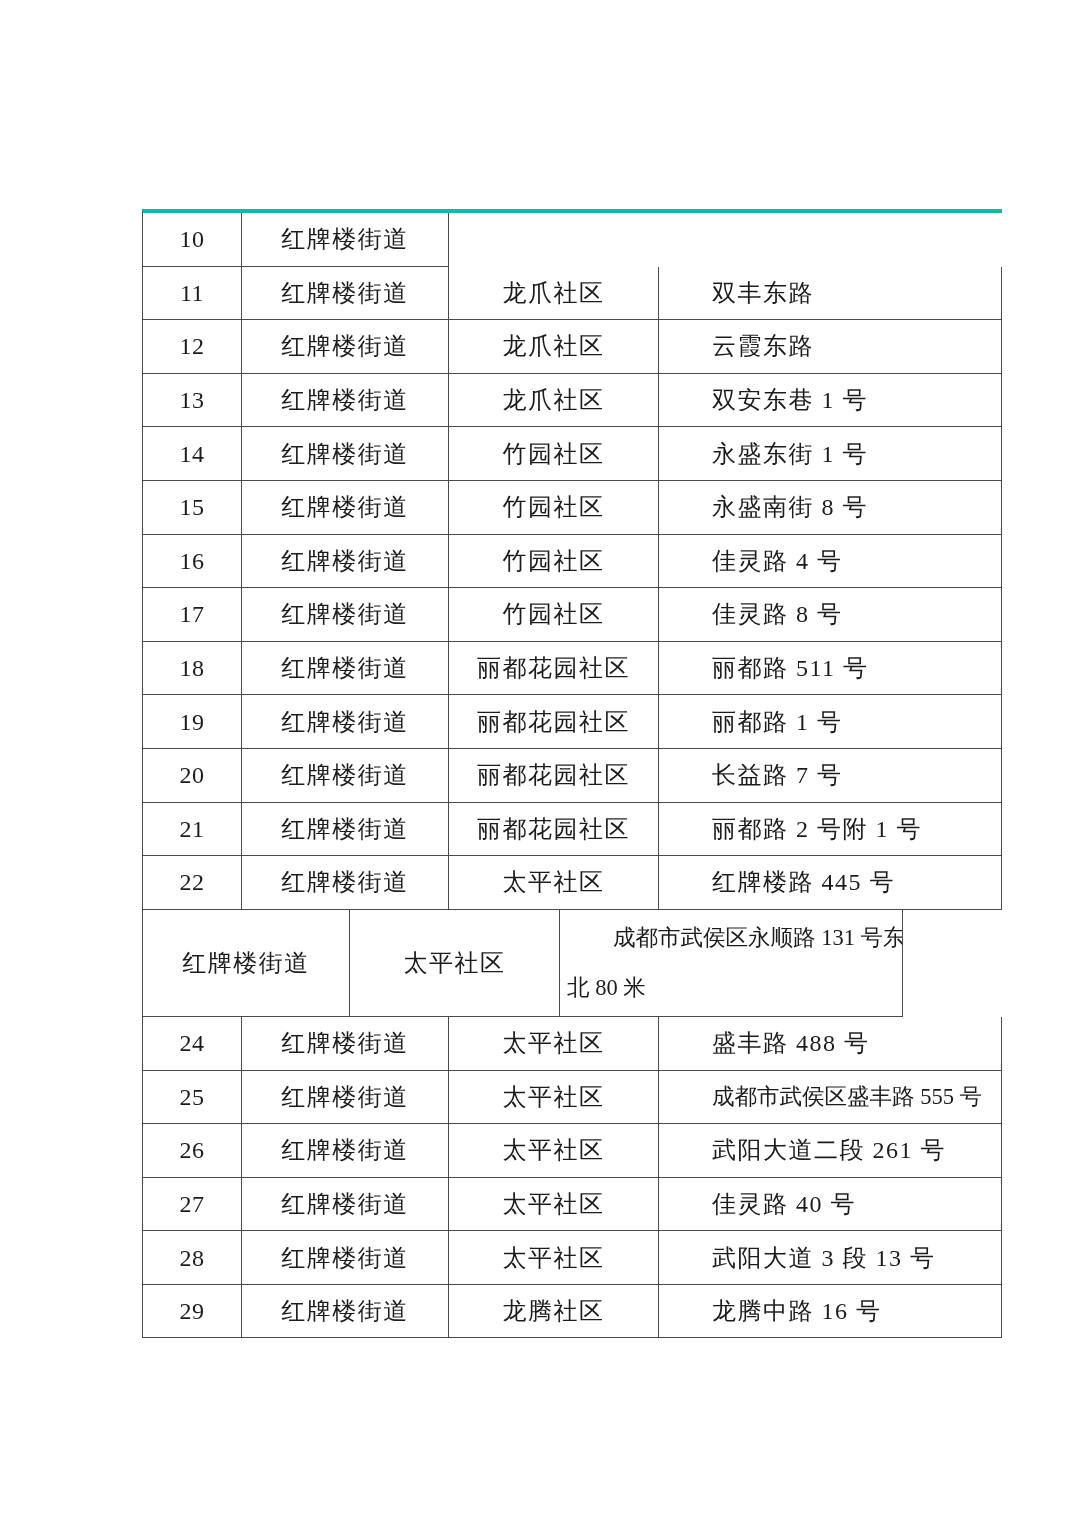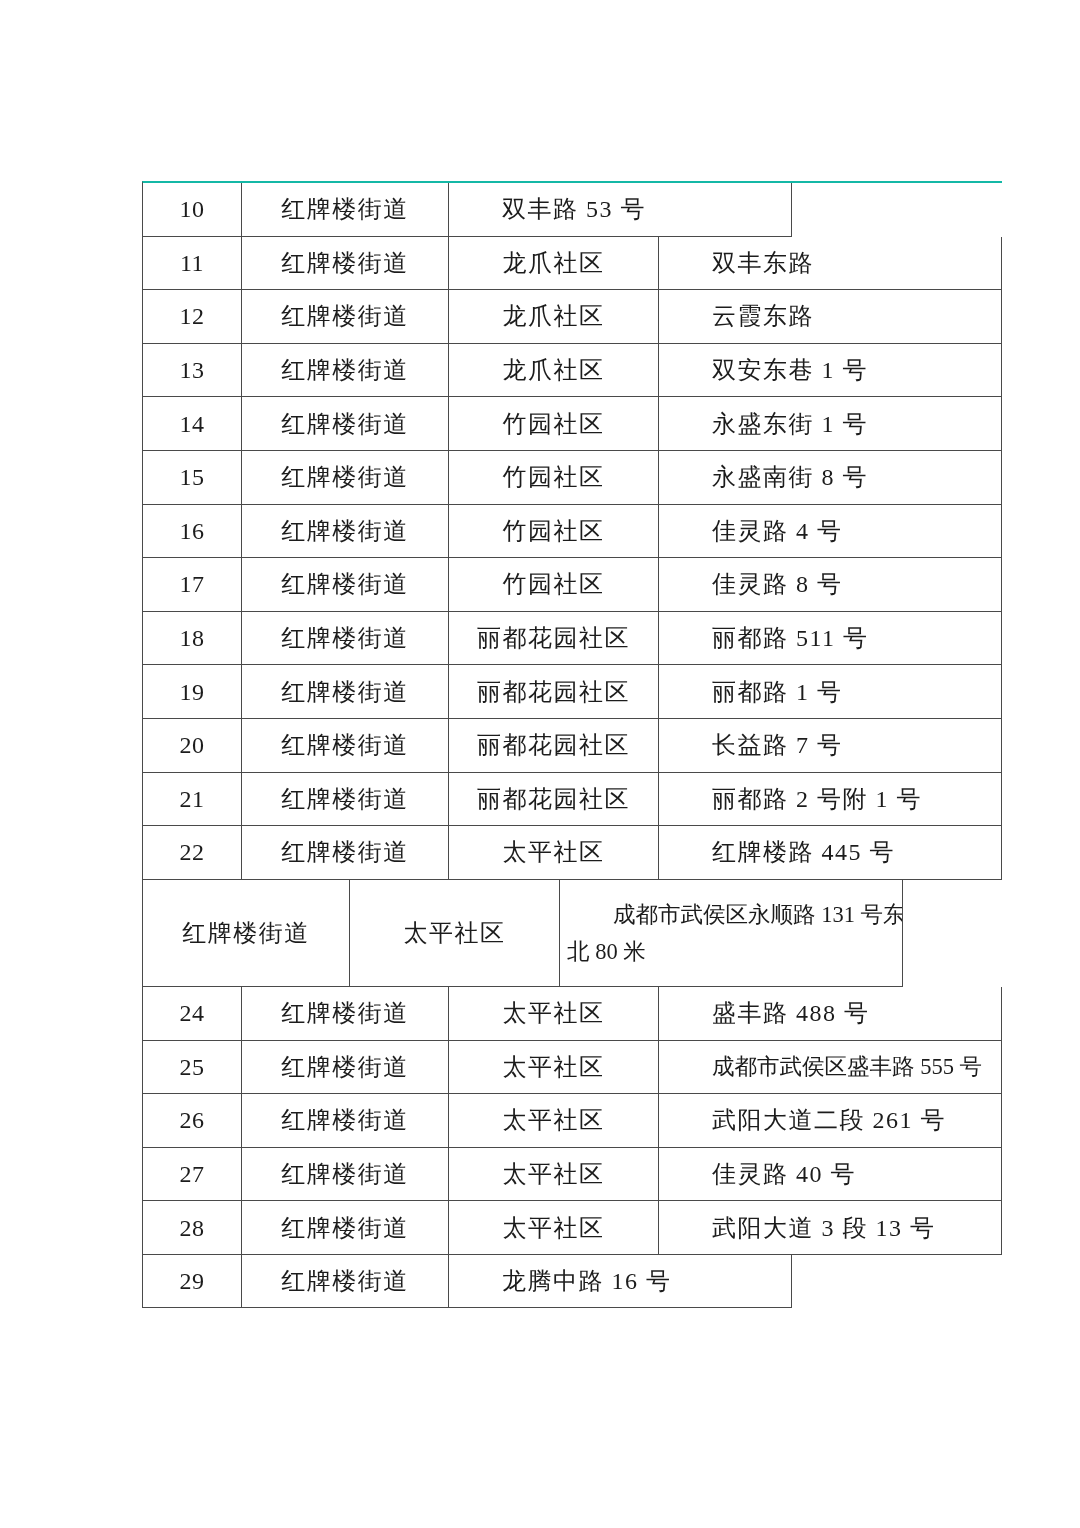--- a/index.html
+++ b/index.html
@@ -10,23 +10,23 @@
   body {
     width: 1080px;
     height: 1528px;
     position: relative;
     font-family: "Liberation Serif", "DejaVu Serif", serif;
     color: #1c1c1c;
   }
   .doc-table {
     position: absolute;
     left: 142px;
-    top: 181px;
+    top: 209px;
     width: 859px;
-    border-top: 2px solid #14b8a6;
+    border-top: 4px solid #14b8a6;
     border-left: 1px solid #4a4a4a;
     box-sizing: content-box;
   }
   .t-row {
     display: flex;
     height: 53.6px;
   }
   .t-row.tall {
     height: 107.2px;
   }
@@ -64,33 +64,30 @@
     padding-left: 7px;
     padding-right: 4px;
     text-indent: 46px;
     white-space: nowrap;
   }
   
   .c-address.compact .addr-text {
     font-size: 22.5px;
     letter-spacing: 0;
     white-space: pre;        
-    line-height: 37px;
+    line-height: 50px;
   }
 </style>
 </head>
 <body>
 
 <div class="doc-table" id="doc-table">
     <div class="t-row">
       <div class="t-cell c-no">10</div>
       <div class="t-cell c-street">红牌楼街道</div>
-      <div class="t-cell c-address">
-        <span class="addr-text">双丰路 53 号</span>
-      </div>
     </div>
     <div class="t-row">
       <div class="t-cell c-no">11</div>
       <div class="t-cell c-street">红牌楼街道</div>
       <div class="t-cell c-community">龙爪社区</div>
       <div class="t-cell c-address">
         <span class="addr-text">双丰东路</span>
       </div>
     </div>
     <div class="t-row">
@@ -225,17 +222,18 @@
       <div class="t-cell c-no">28</div>
       <div class="t-cell c-street">红牌楼街道</div>
       <div class="t-cell c-community">太平社区</div>
       <div class="t-cell c-address">
         <span class="addr-text">武阳大道 3 段 13 号</span>
       </div>
     </div>
     <div class="t-row">
       <div class="t-cell c-no">29</div>
       <div class="t-cell c-street">红牌楼街道</div>
+      <div class="t-cell c-community">龙腾社区</div>
       <div class="t-cell c-address">
         <span class="addr-text">龙腾中路 16 号</span>
       </div>
     </div>
   </div>
 
 </body></html>

